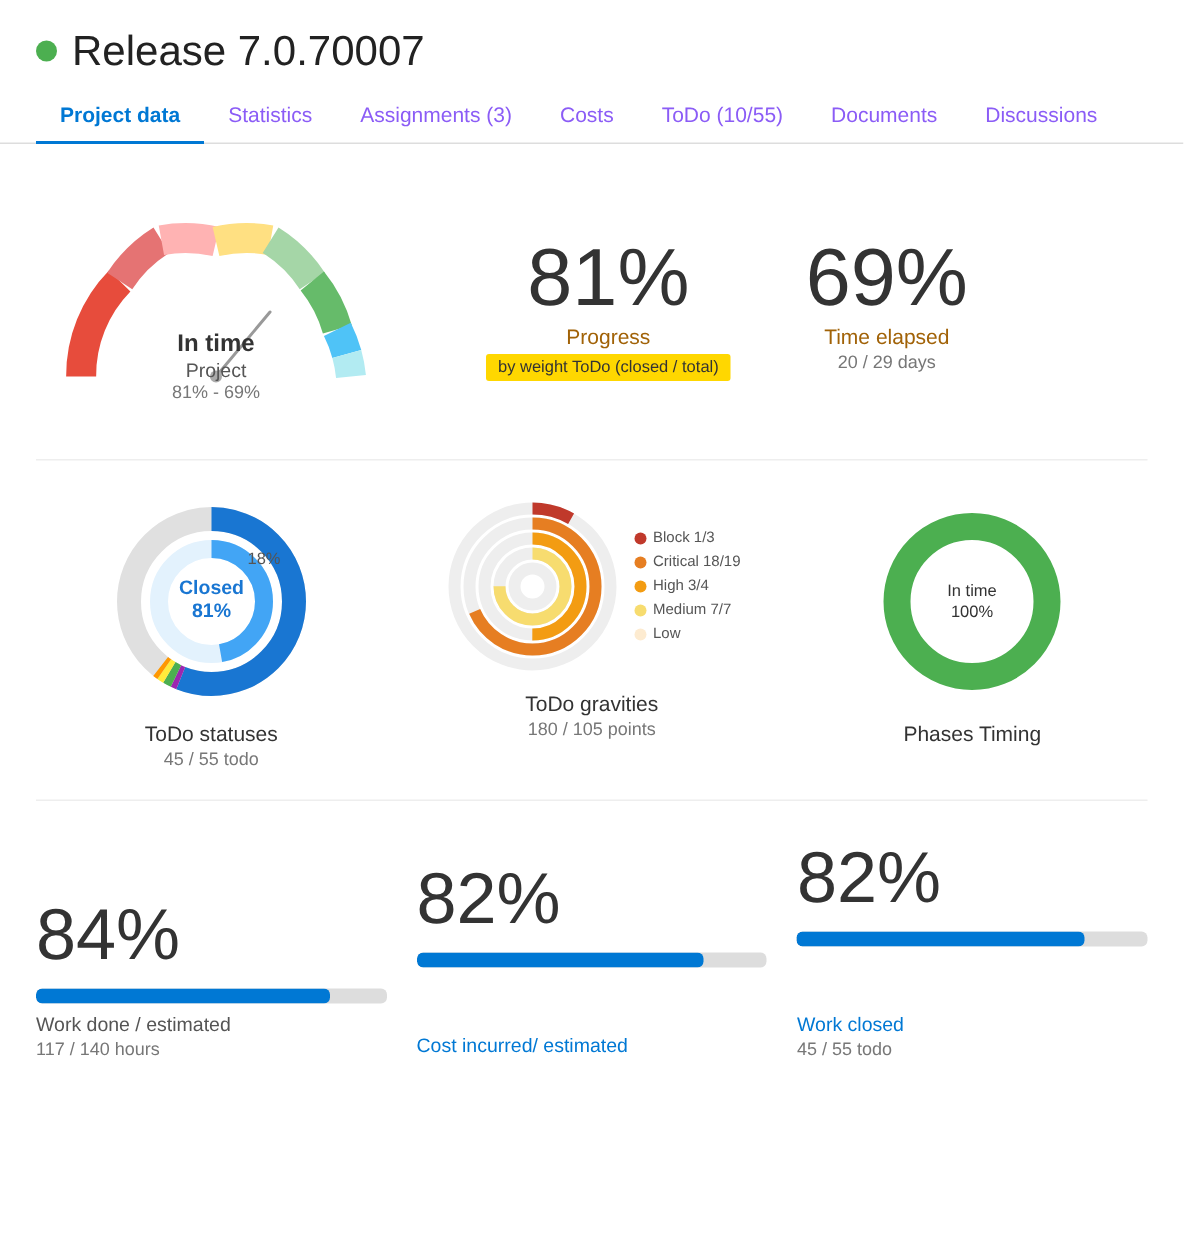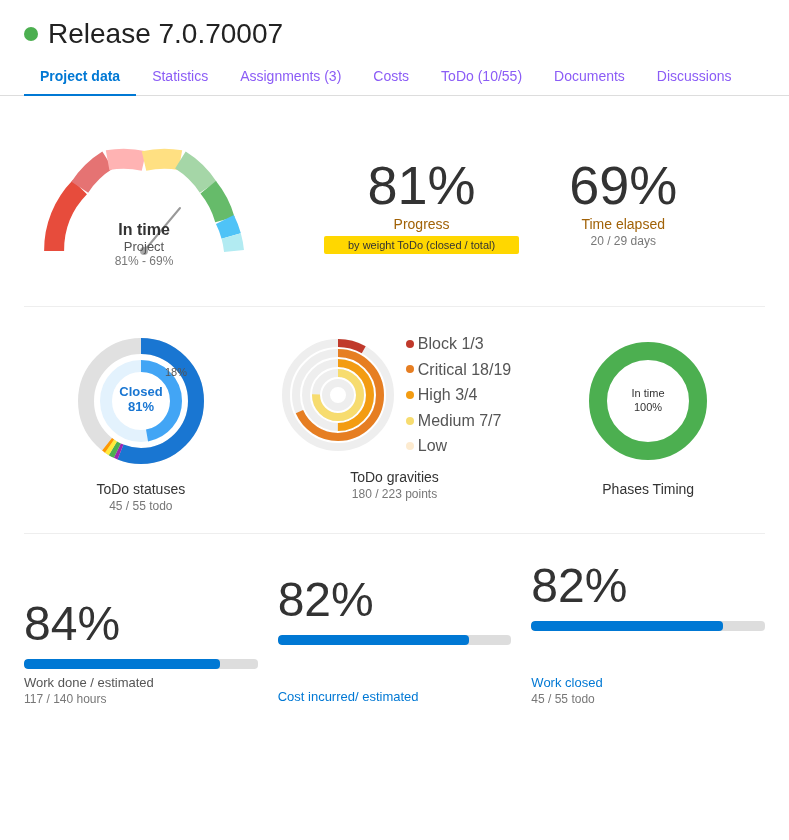--- a/index.html
+++ b/index.html
@@ -22,21 +22,21 @@
     .gauge-label { position: absolute; bottom: 8px; left: 50%; transform: translateX(-50%); text-align: center; }
     .gauge-label .in-time { font-size: 16px; font-weight: 700; color: #333; }
     .gauge-label .timing { font-size: 13px; color: #555; }
     .gauge-label .range { font-size: 12px; color: #777; text-align: right; }
     
     .stats-area { display: flex; gap: 50px; align-items: flex-start; margin-left: 20px; }
     .stat-block { text-align: center; }
     .stat-percent { font-size: 54px; font-weight: 300; color: #333; line-height: 1; }
     .stat-label { font-size: 14px; color: #a16207; margin-top: 4px; }
     .stat-sublabel { font-size: 12px; color: #777; margin-top: 2px; }
-    .stat-badge { background: #ffd700; color: #333; font-size: 11px; padding: 3px 24px; border-radius: 2px; margin-top: 4px; display: inline-block; }
+    .stat-badge { background: #ffd700; color: #333; font-size: 11px; padding: 3px 8px; border-radius: 2px; margin-top: 4px; display: inline-block; }
     
     
     .section2 { display: flex; gap: 20px; padding: 24px 0 20px 0; border-bottom: 1px solid #eee; justify-content: space-around; }
     .chart-block { display: flex; flex-direction: column; align-items: center; flex: 1; }
     .chart-title { font-size: 14px; color: #333; margin-top: 10px; font-weight: 500; }
     .chart-subtitle { font-size: 12px; color: #777; margin-top: 2px; }
     
     
     .section3 { display: flex; gap: 20px; padding: 24px 0 10px 0; justify-content: space-around; align-items: flex-end; }
     .progress-block { flex: 1; }
@@ -44,21 +44,21 @@
     .progress-bar-container { width: 100%; height: 10px; background: #ddd; border-radius: 4px; margin: 8px 0 6px 0; overflow: hidden; }
     .progress-bar-fill { height: 100%; border-radius: 4px; background: #0078d4; }
     .progress-label { font-size: 13px; color: #555; }
     .progress-label.clickable { color: #0078d4; cursor: pointer; margin-top: 44px; }
     .progress-sublabel { font-size: 12px; color: #777; margin-top: 2px; }
     
     
     .gauge-svg { width: 240px; height: 130px; }
     
     
-    .chart-legend { font-size: 16px; color: #555; line-height: 1.6; }
+    .chart-legend { font-size: 10px; color: #555; line-height: 1.6; }
     .legend-row { display: flex; align-items: center; gap: 4px; }
     .legend-dot { width: 8px; height: 8px; border-radius: 50%; flex-shrink: 0; }
     
     .gravities-chart-wrapper { display: flex; align-items: center; gap: 8px; }
   </style>
 </head>
 <body>
 
 <div class="header">
   <div class="release-dot"></div>
@@ -191,21 +191,21 @@
               <div class="legend-dot" style="background: rgb(247, 220, 111);"></div>
               <span>Medium 7/7</span>
             </div>
             <div class="legend-row">
               <div class="legend-dot" style="background: rgb(253, 235, 208);"></div>
               <span>Low</span>
             </div>
           </div>
       </div>
       <div class="chart-title">ToDo gravities</div>
-      <div class="chart-subtitle">180 / 223 points</div>
+      <div class="chart-subtitle">180 / 105 points</div>
     </div>
 
     <div class="chart-block">
       <svg width="140" height="140" viewBox="0 0 140 140">
 
         <circle cx="70" cy="70" r="50" fill="none" stroke="#4caf50" stroke-width="18"></circle>
 
         <circle cx="70" cy="70" r="32" fill="white"></circle>
 
         <text x="70" y="66" text-anchor="middle" fill="#333" font-size="11">In time</text>

